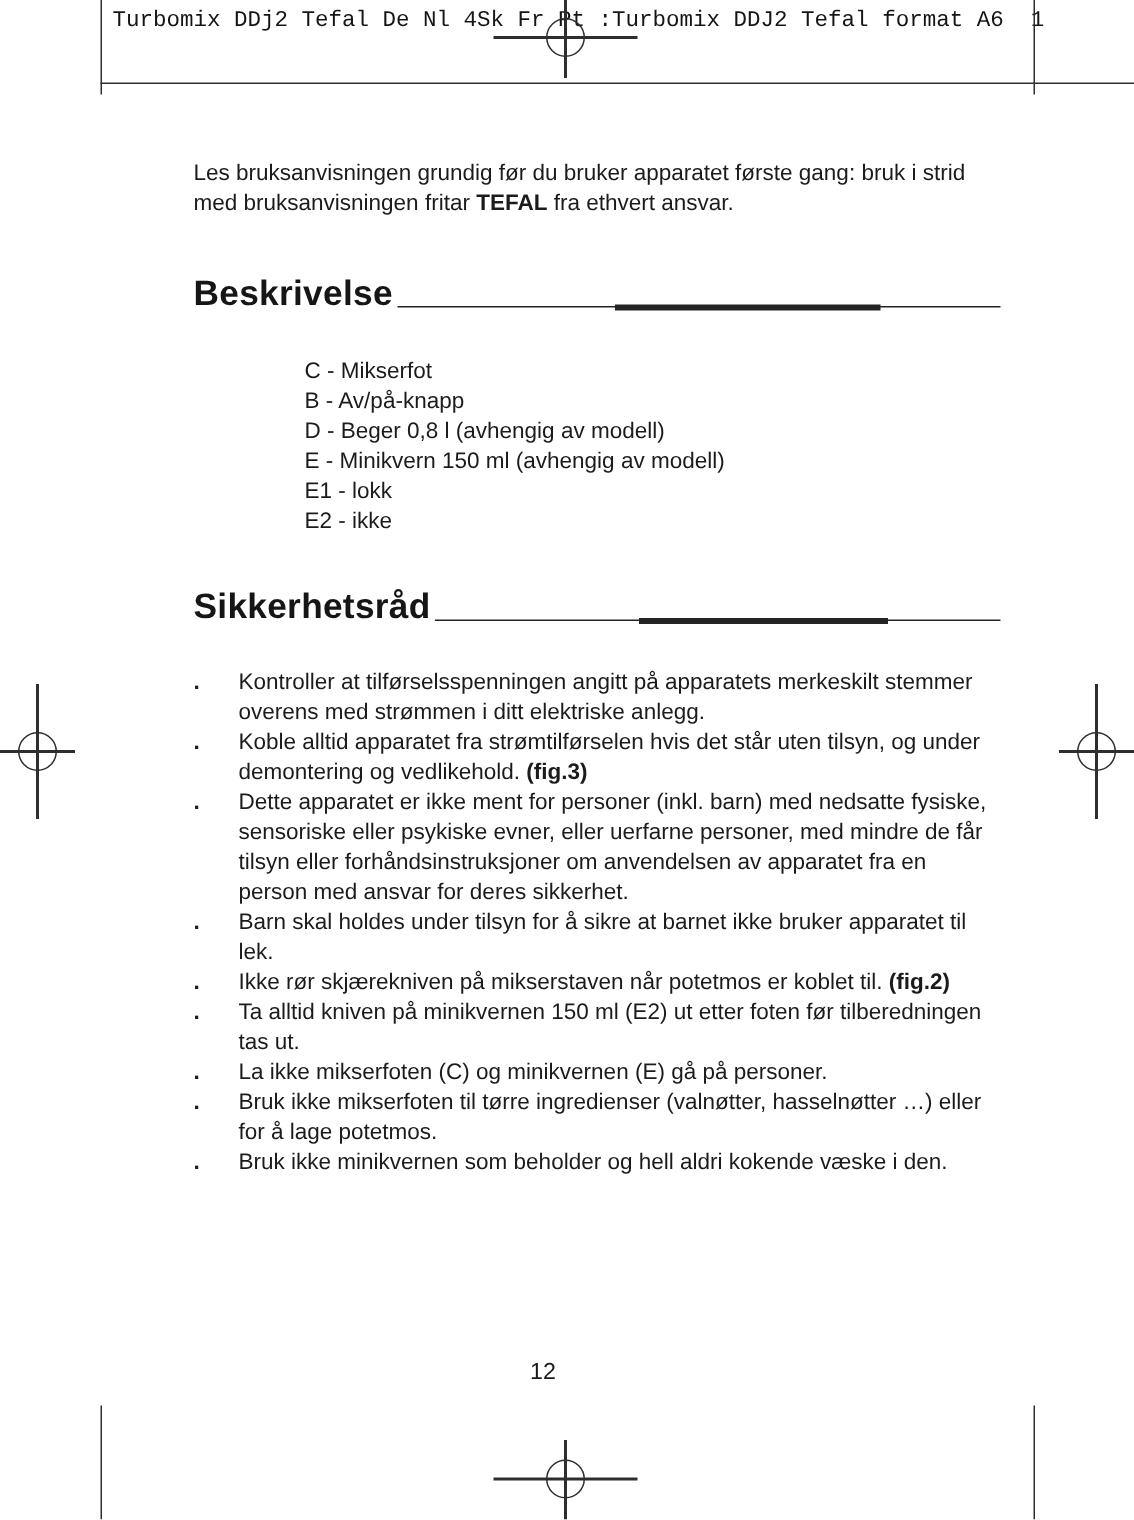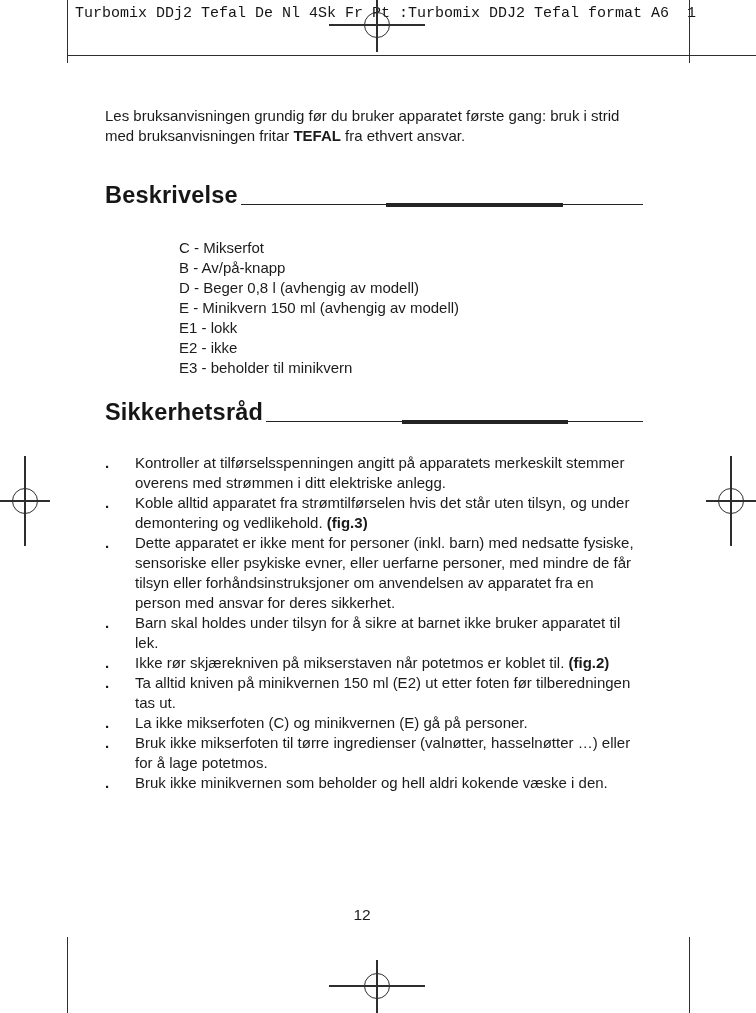--- a/index.html
+++ b/index.html
@@ -39,28 +39,28 @@
   .rm-wide .rm-v { top:-26px;  height:53px; }
   .rm-tall .rm-h { left:-25px; width:50px; }
   .rm-tall .rm-v { top:-45px;  height:90px; }
   .rm-top    { left:377px; top:25px; }
   .rm-bottom { left:377px; top:986px; }
   .rm-left   { left:25px;  top:501px; }
   .rm-right  { left:731px; top:501px; }
 
   
   .content {
-    position:absolute; left:105px; top:106px; width:538px;
+    position:absolute; left:129px; top:106px; width:538px;
     font-size:15px; line-height:20px;
   }
   .b { font-weight:bold; }
 
   .heading { display:flex; align-items:flex-end; }
   .heading.first  { margin-top:35px; }
-  .heading.second { margin-top:20px; }
+  .heading.second { margin-top:32px; }
   .heading-text {
     font-size:23.5px; font-weight:bold; line-height:28px; letter-spacing:0.2px;
     color:#161616; white-space:nowrap;
   }
   .rule {
     flex:1; position:relative; margin-left:3px; margin-bottom:4px;
     border-bottom:1.7px solid #242424;
   }
   .rule-thick {
     position:absolute; left:36%; right:20%; bottom:-2.9px; height:3.8px;
@@ -126,21 +126,20 @@
         </span>
     </div>
 
     <div class="desc-list">
         <div class="desc-item">C - Mikserfot</div>
         <div class="desc-item">B - Av/på-knapp</div>
         <div class="desc-item">D - Beger 0,8 l (avhengig av modell)</div>
         <div class="desc-item">E - Minikvern 150 ml (avhengig av modell)</div>
         <div class="desc-item">E1 - lokk</div>
         <div class="desc-item">E2 - ikke</div>
-        <div class="desc-item">E3 - beholder til minikvern</div>
       </div>
 
     <div class="heading second">
       <span class="heading-text">Sikkerhetsråd</span>
       <span class="rule">
           <span class="rule-thick"></span>
         </span>
     </div>
 
     <div class="safety-list">

